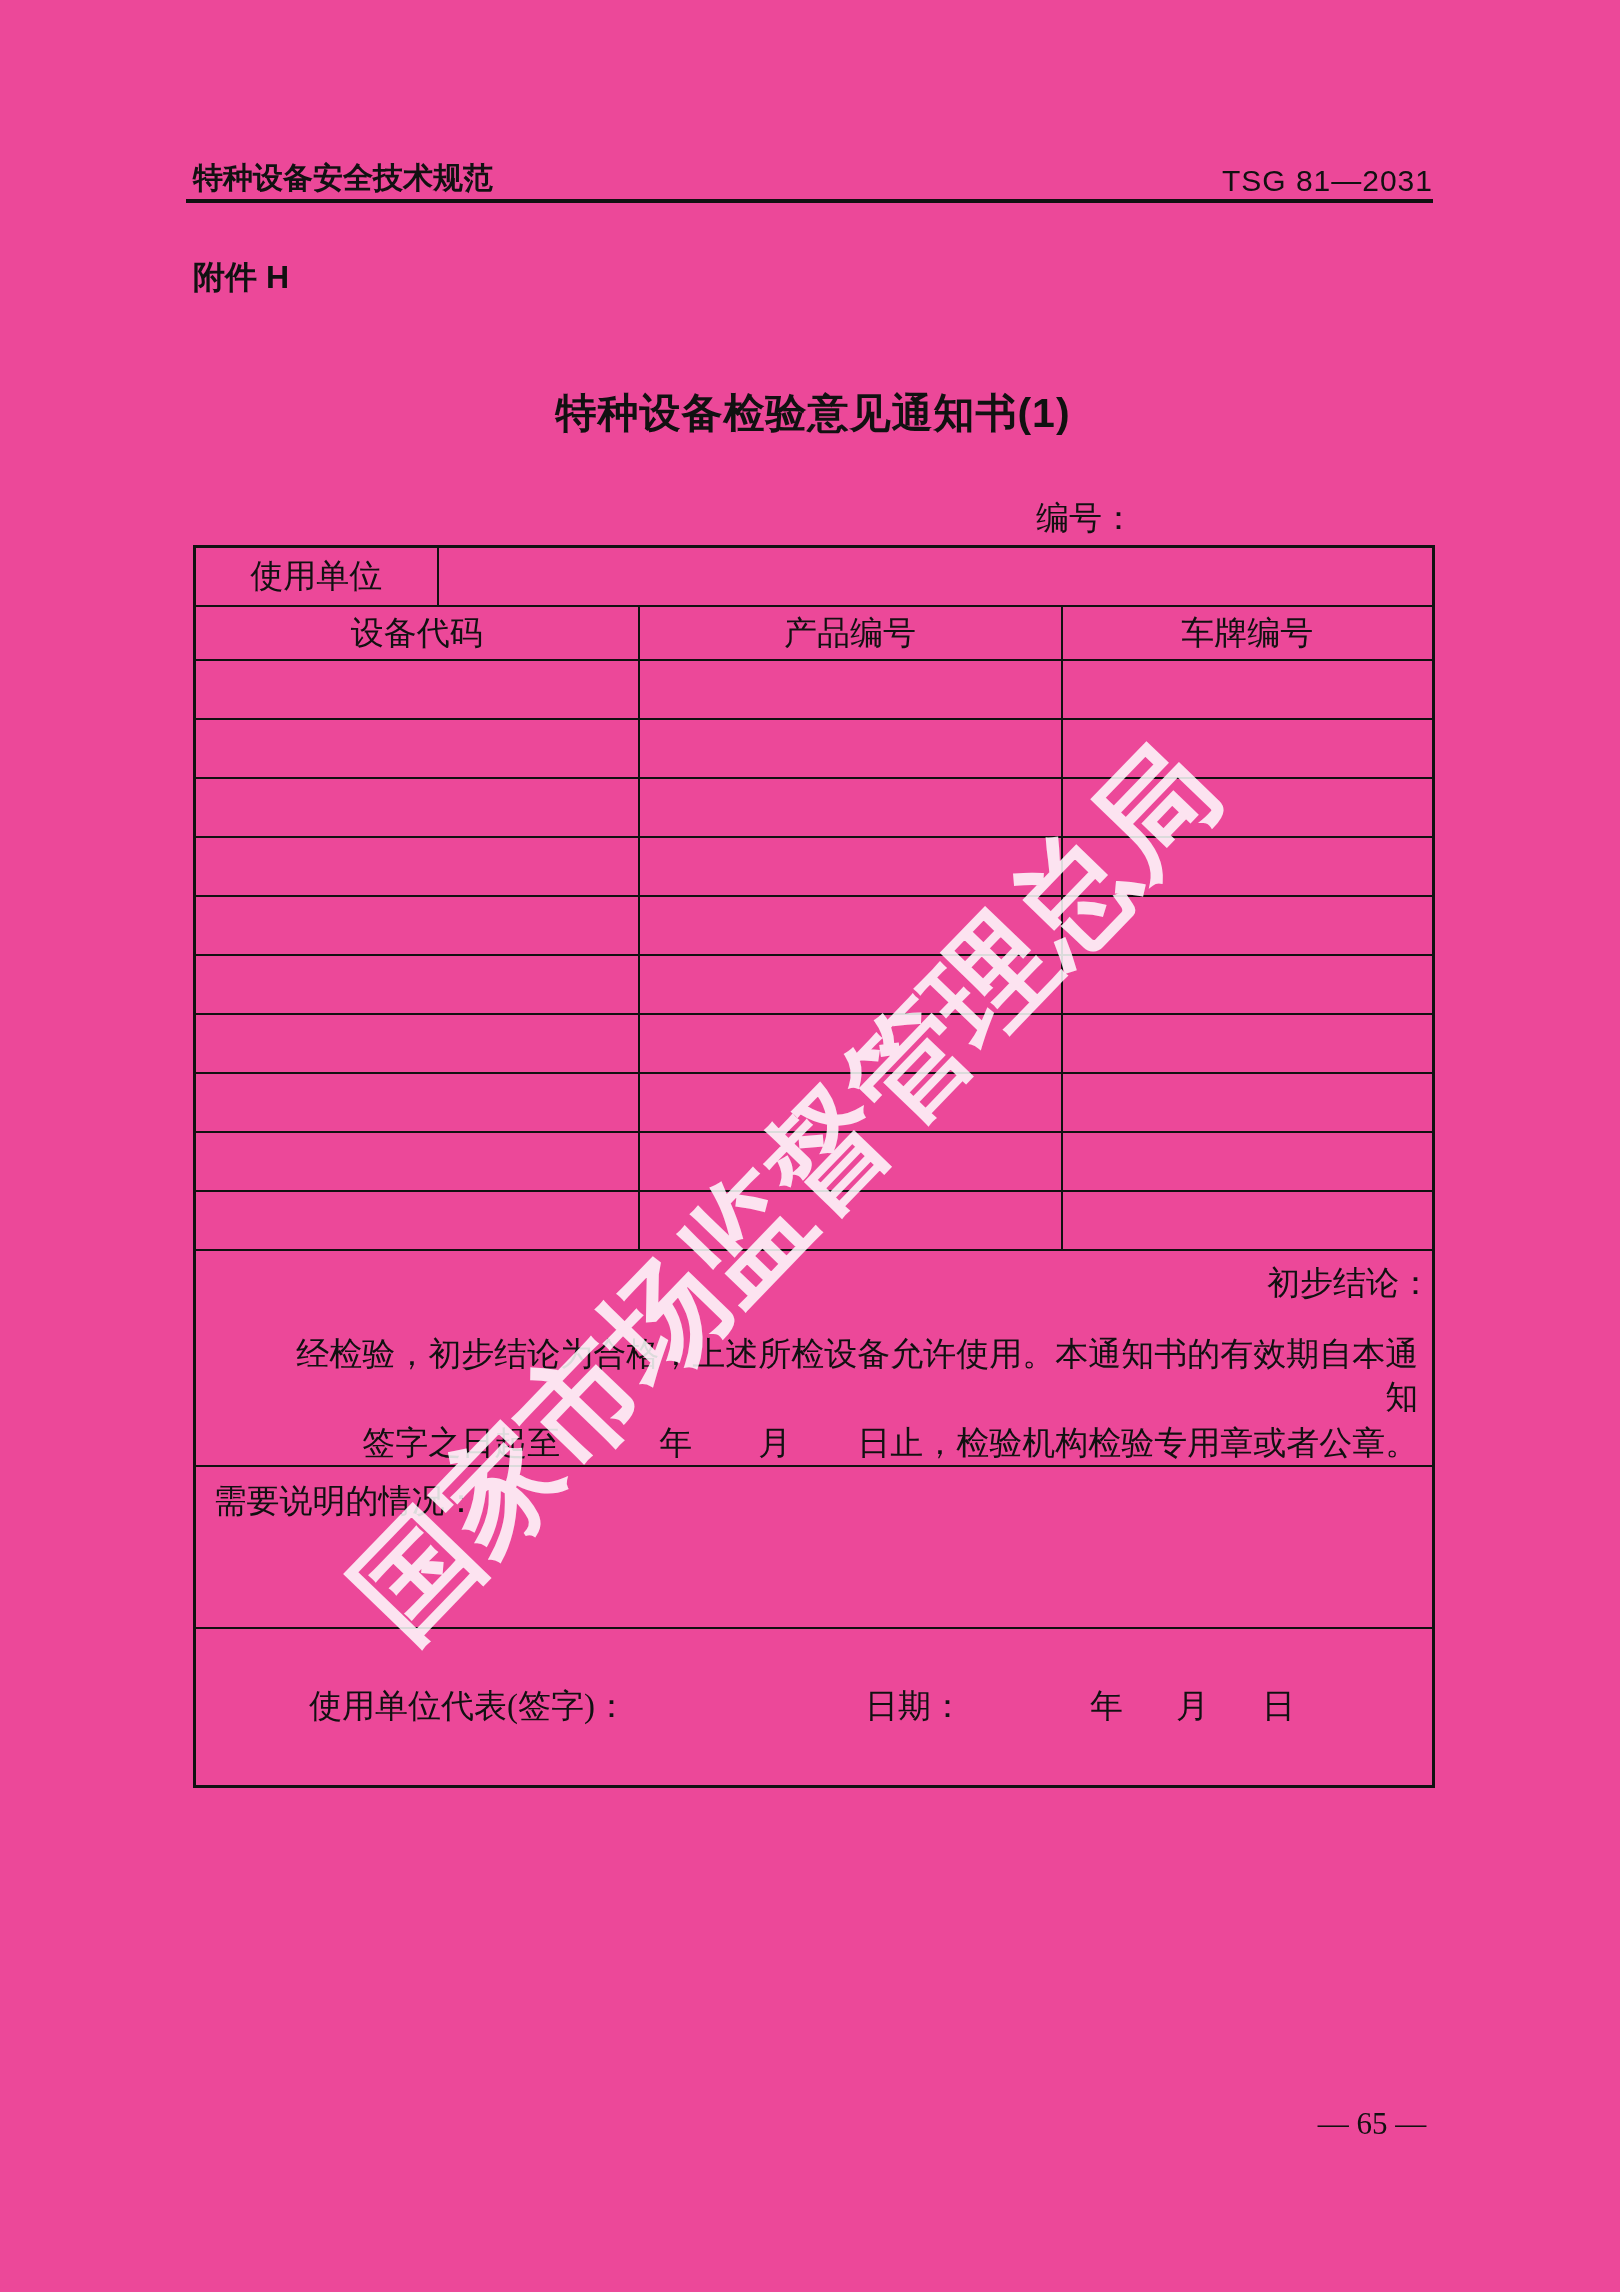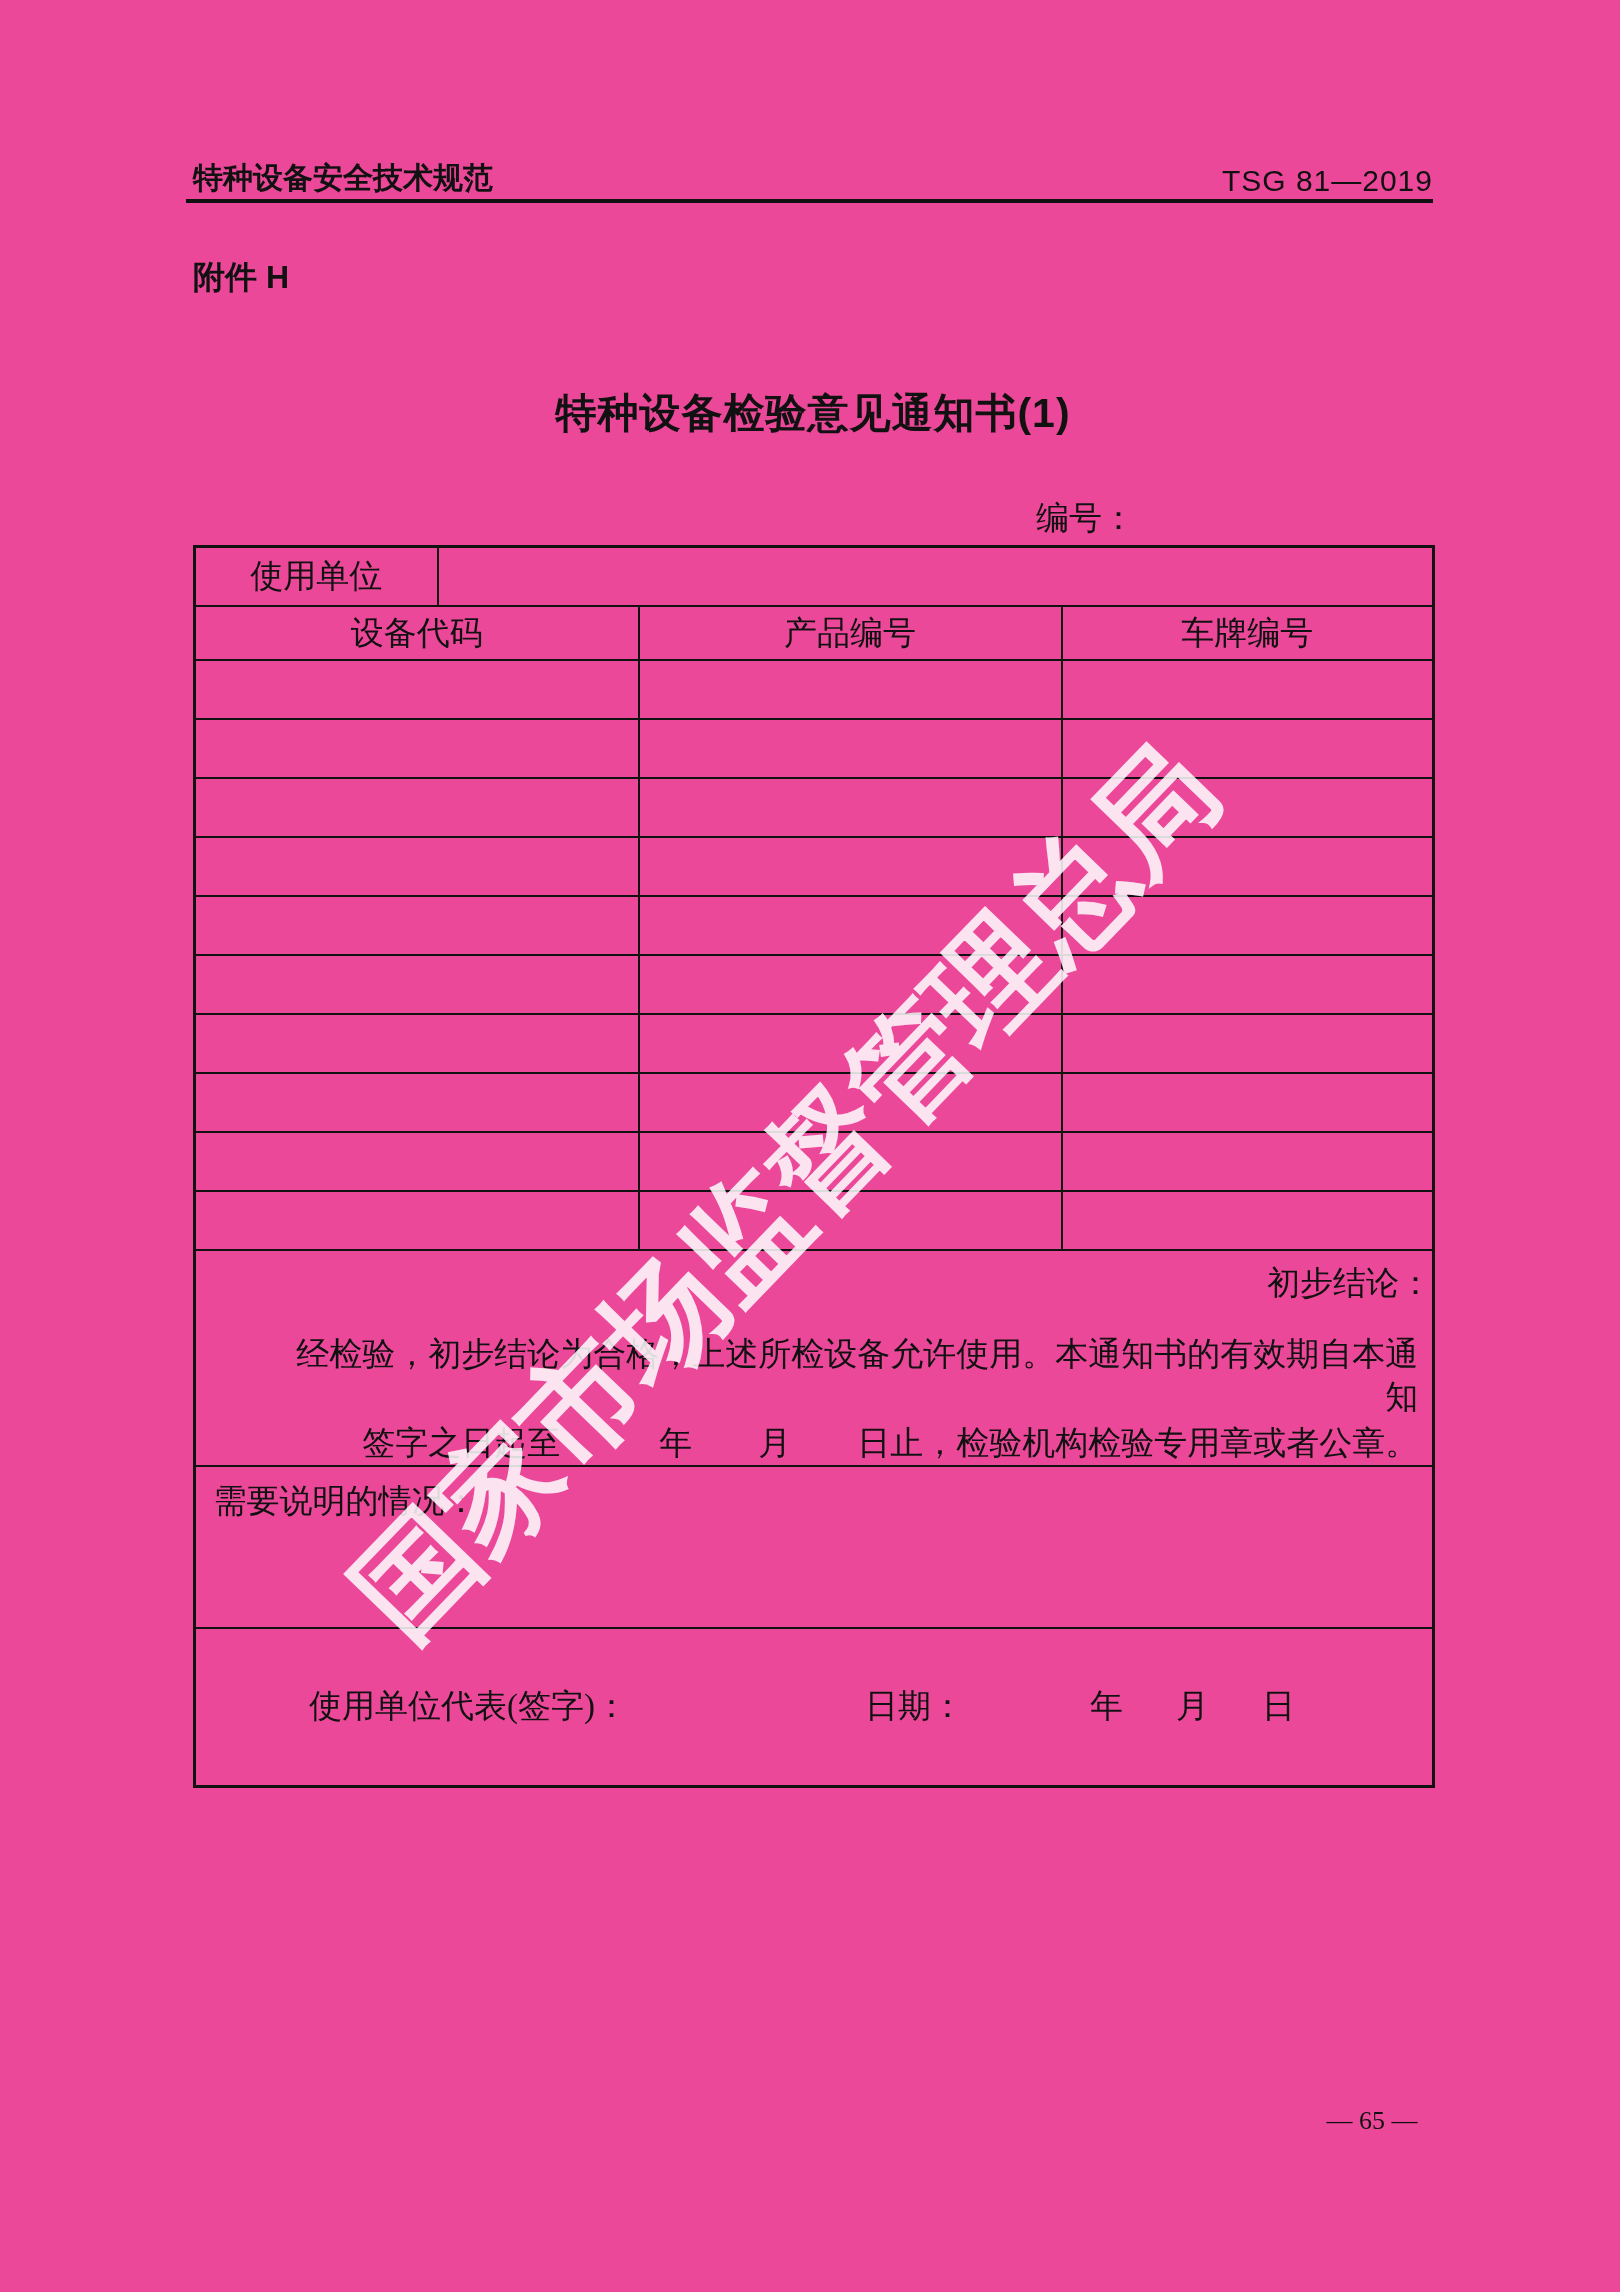--- a/index.html
+++ b/index.html
@@ -43,38 +43,38 @@
   .seal   { position:absolute; left:684px; top:63px; font-size:28px; }
   .sigrow span { position:absolute; font-size:33px; white-space:nowrap; }
   .s1 { top:127px; } .s2 { top:55px; }
   .p-label { left:113px; } .p-date { left:669px; }
   .p-year { left:894px; } .p-month { left:980px; } .p-day { left:1066px; }
 
   .note { position:absolute; left:193px; top:1967px; width:1245px;
           font-size:30px; line-height:54px; }
   .note-l1 { text-indent:59px; }
 
-  .pageno { position:absolute; left:1284px; top:2106px; width:176px; text-align:center; font-size:26px; }
+  .pageno { position:absolute; left:1284px; top:2106px; width:176px; text-align:center; font-size:31px; }
 
   .watermark {
     position:absolute; left:787px; top:1193px;
     transform:translate(-50%,-50%) rotate(-46deg);
     font-family:"Liberation Sans","DejaVu Sans",sans-serif;
     font-weight:bold; font-size:118px; letter-spacing:0px;
     color:rgba(255,255,255,0.85); white-space:nowrap;
     z-index:6; pointer-events:none;
   }
 </style>
 </head>
 <body>
 
 <div class="page">
 
   <div class="hdr-left sans">特种设备安全技术规范</div>
-  <div class="hdr-right sans">TSG 81—2019</div>
+  <div class="hdr-right sans">TSG 81—2031</div>
   <div class="hdr-rule"></div>
 
   <div class="attachment sans">附件 H</div>
   <div class="title sans">特种设备检验意见通知书(1)</div>
   <div class="number">编号：</div>
 
   <table class="form">
     <colgroup>
       <col style="width:243px">
         <col style="width:201px">

